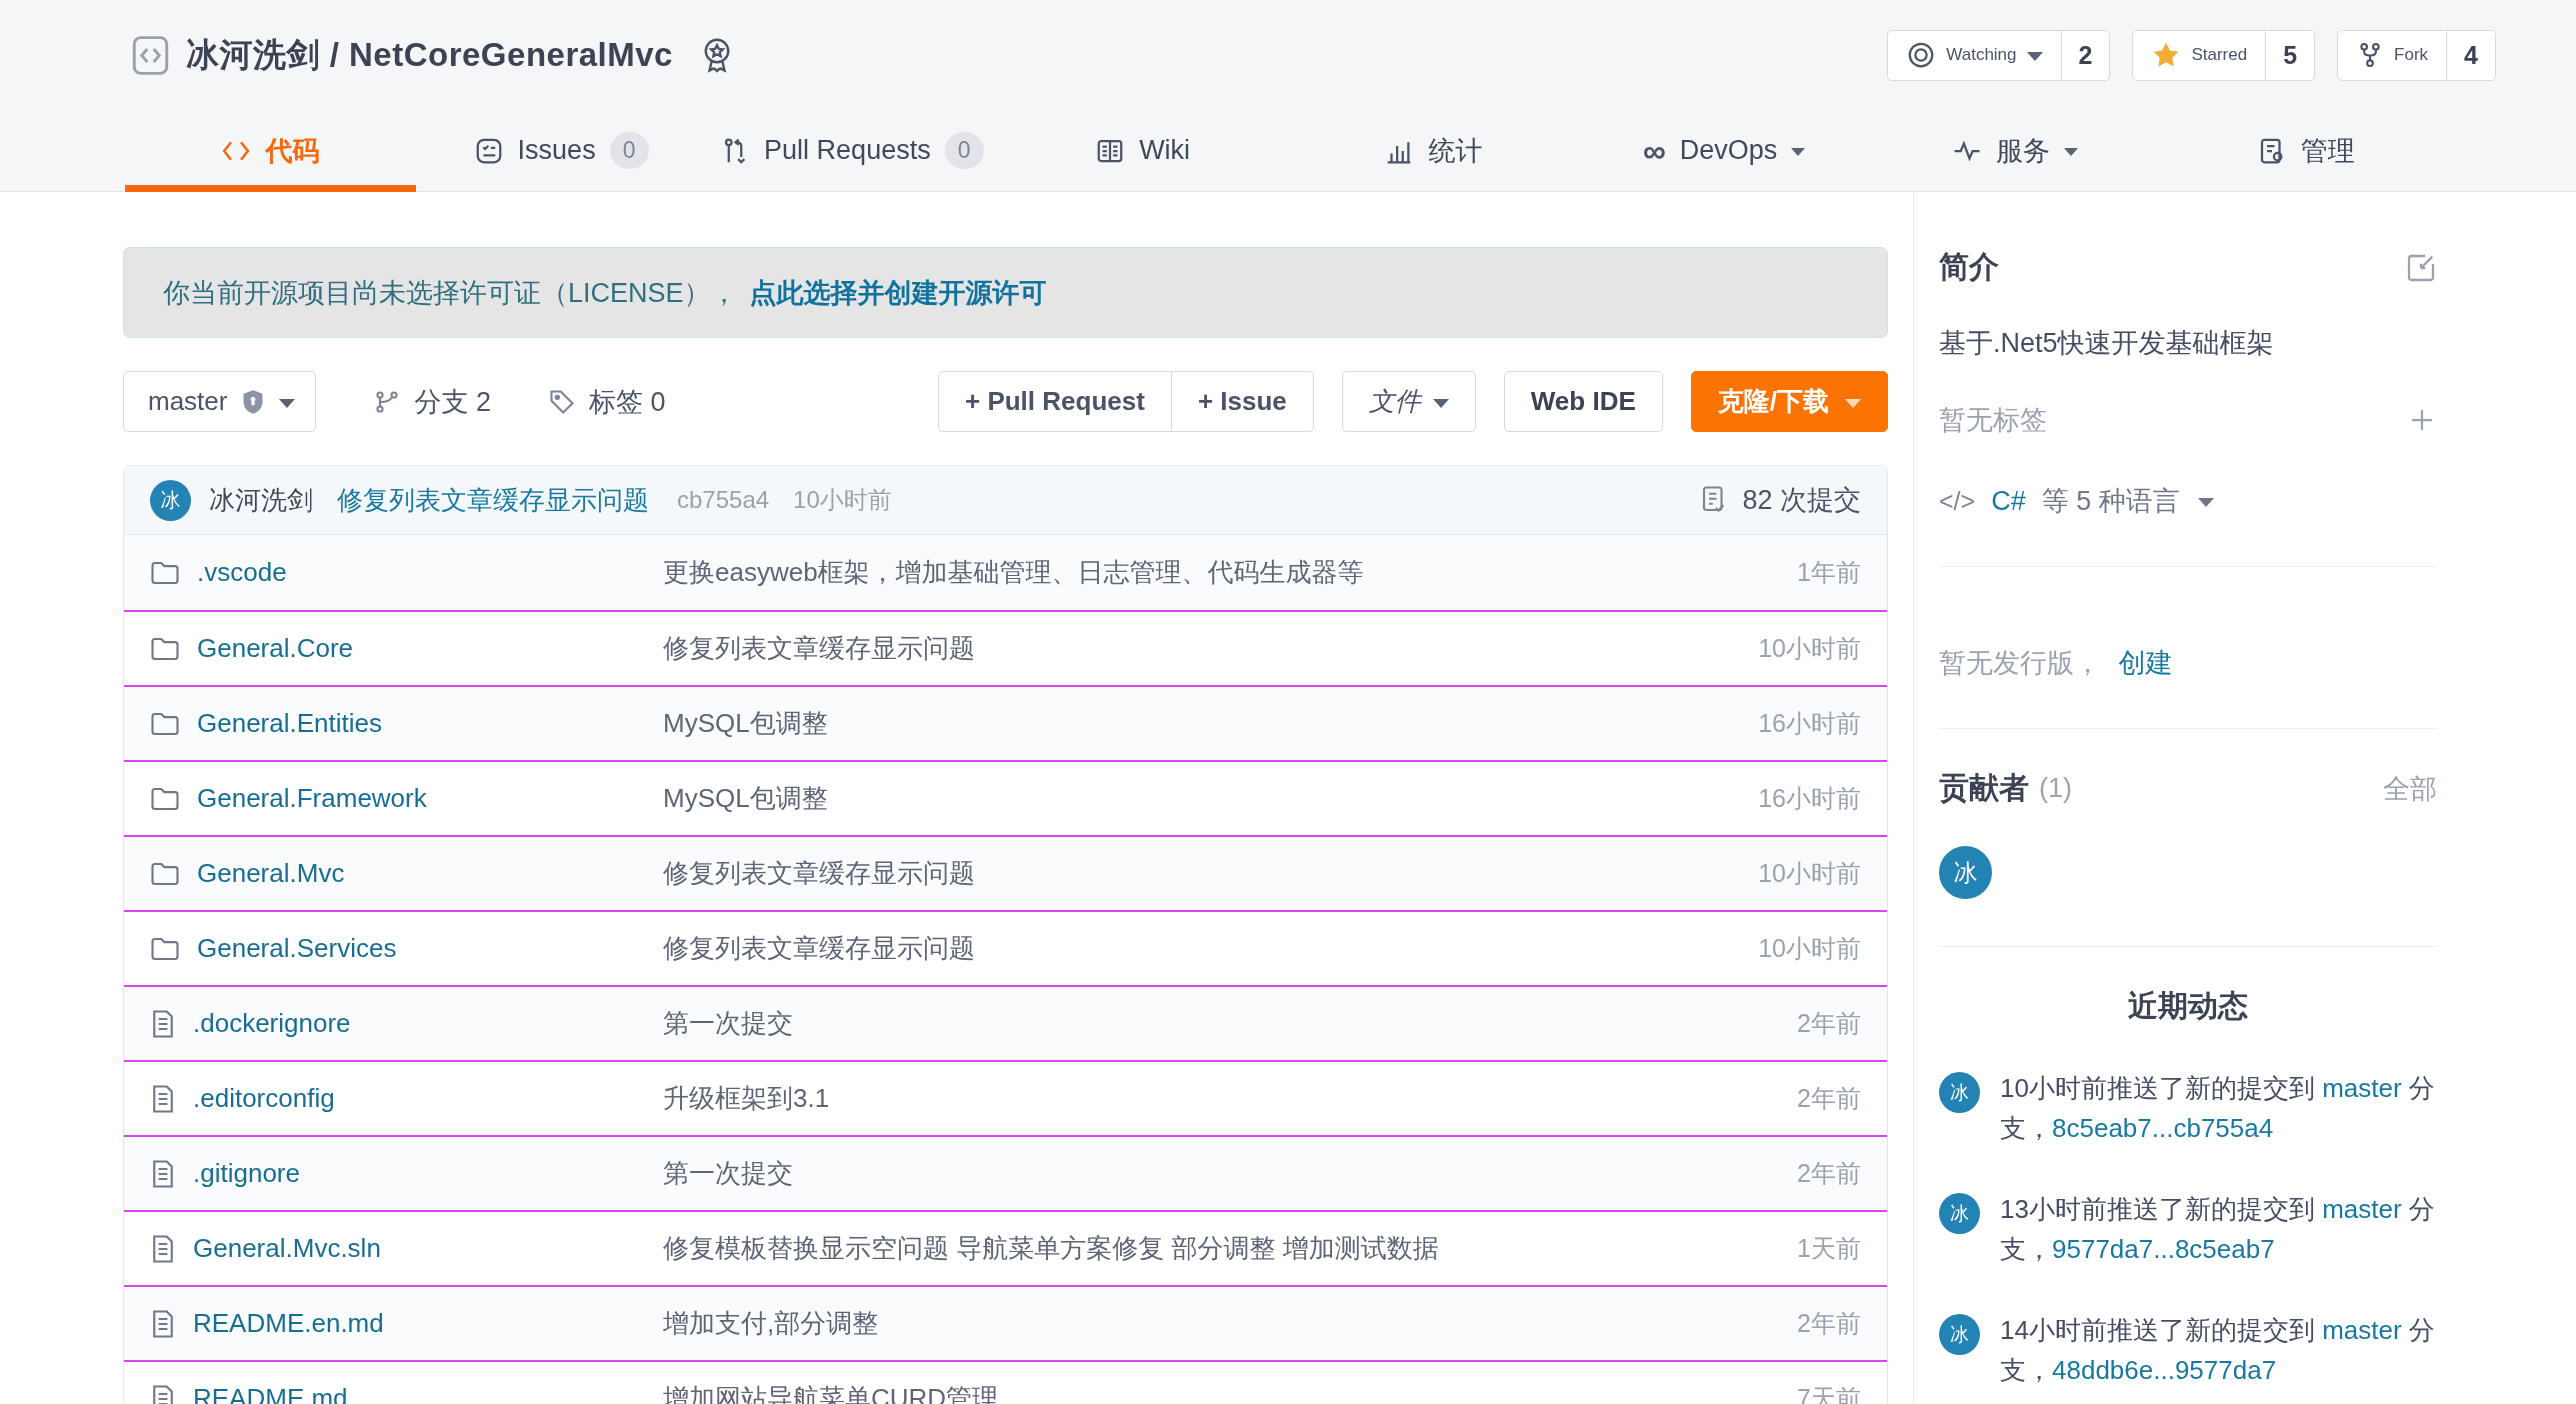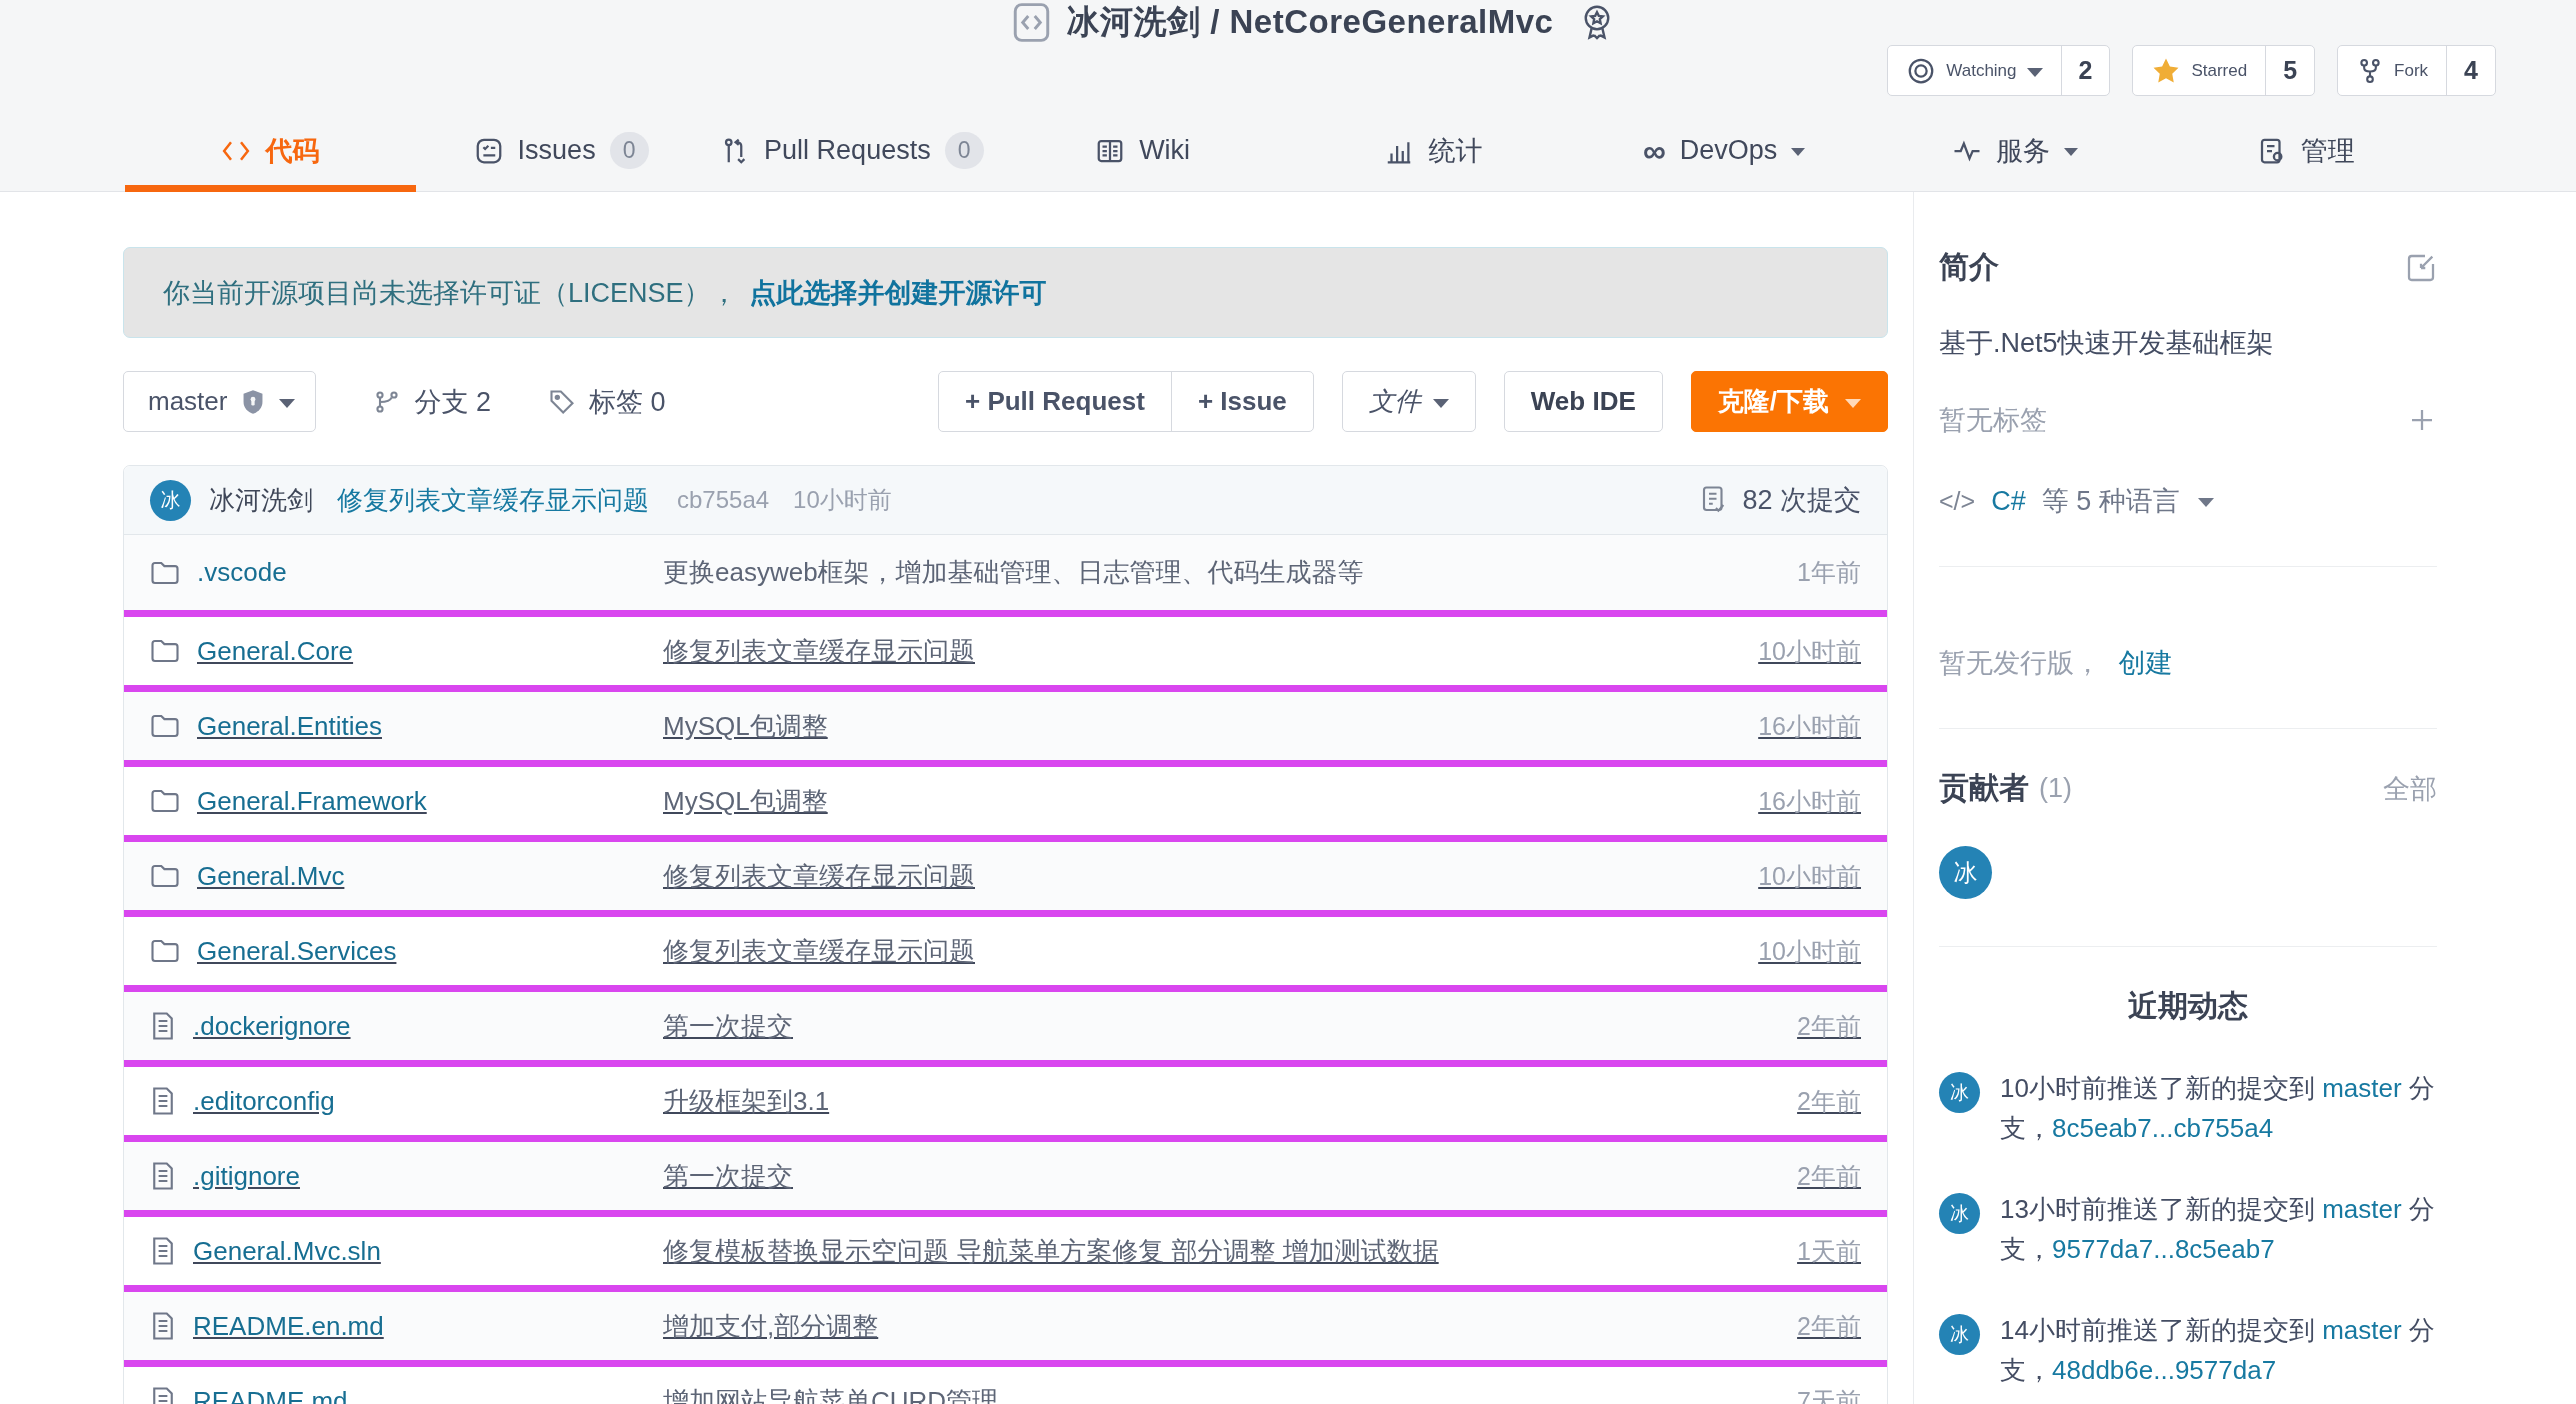--- a/index.html
+++ b/index.html
@@ -5,21 +5,21 @@
   * { margin:0; padding:0; box-sizing:border-box; }
   html,body { width:2576px; height:1405px; overflow:hidden; }
   body {
     font-family:"Liberation Sans","DejaVu Sans",sans-serif;
     color:#40485b; background:#fff; font-size:26px;
   }
   svg { display:block; }
 
   
   .top { background:#f5f6f7; }
-  .header-row { height:110px; display:flex; align-items:center; padding:0 80px 0 131px;flex-direction:column; }
+  .header-row { height:110px; display:flex; align-items:center; padding:0 80px 0 131px; }
   .repo-ident { display:flex; align-items:center; gap:16px; }
   .repo-icon { color:#9aa1af; }
   .repo-title { font-size:33px; font-weight:bold; color:#3b4354; letter-spacing:0.5px; }
   .medal-icon { color:#4a5368; margin-left:10px; }
   .header-actions { margin-left:auto; display:flex; gap:22px; }
   .btn-group { display:flex; align-items:stretch; background:#fff; border:1px solid #d6d9df; border-radius:5px; height:51px; overflow:hidden; }
   .btn-main { display:flex; align-items:center; gap:10px; padding:0 18px; font-size:17px; color:#4a5368; cursor:pointer; }
   .btn-count { display:flex; align-items:center; padding:0 17px; border-left:1px solid #d6d9df; font-weight:bold; font-size:25px; color:#3b4354; cursor:pointer; }
   .caret { width:0; height:0; border-left:8px solid transparent; border-right:8px solid transparent; border-top:9px solid #5a6275; margin-top:3px; }
   .star-gold { color:#f0ad36; }
@@ -66,21 +66,21 @@
   .commit-bar { height:69px; background:#f5f8fa; border-bottom:1px solid #e2e7eb; border-radius:7px 7px 0 0; display:flex; align-items:center; padding:0 26px; gap:18px; }
   .avatar { width:41px; height:41px; border-radius:50%; background:#2483b5; color:#fff; display:flex; align-items:center; justify-content:center; font-size:20px; flex:none; cursor:pointer; }
   .commit-author { font-size:26px; color:#3f4758; cursor:pointer; }
   .commit-msg { font-size:26px; color:#1779a1; margin-left:6px; text-decoration:none; cursor:pointer; }
   .commit-sha { font-size:24px; color:#9aa1af; margin-left:10px; cursor:pointer; }
   .commit-time { font-size:24px; color:#9aa1af; margin-left:6px; }
   .commit-count { margin-left:auto; display:flex; align-items:center; gap:14px; font-size:27px; color:#4a5368; cursor:pointer; }
   .commit-count .cicon { color:#7d8594; }
 
   .file-row { display:flex; align-items:center; height:75px; padding:0 26px; }
-  .file-row + .file-row { border-top:7px solid #d946ef;text-decoration:underline; }
+  .file-row + .file-row { border-top:2px solid #d946ef; }
   .file-row:nth-child(odd) { background:#fafbfc; }
   .fname { width:513px; display:flex; align-items:center; gap:17px; }
   .fname a { font-size:26px; color:#176e92; text-decoration:none; cursor:pointer; }
   .ficon { color:#6f7789; flex:none; }
   .fmsg { flex:1; font-size:26px; color:#5d6576; cursor:pointer; white-space:nowrap; overflow:hidden; }
   .ftime { width:217px; text-align:right; font-size:25px; color:#9aa1af; }
 
   
   .side-section { padding-top:55px; }
   .side-title-row { display:flex; align-items:center;justify-content:center; }

